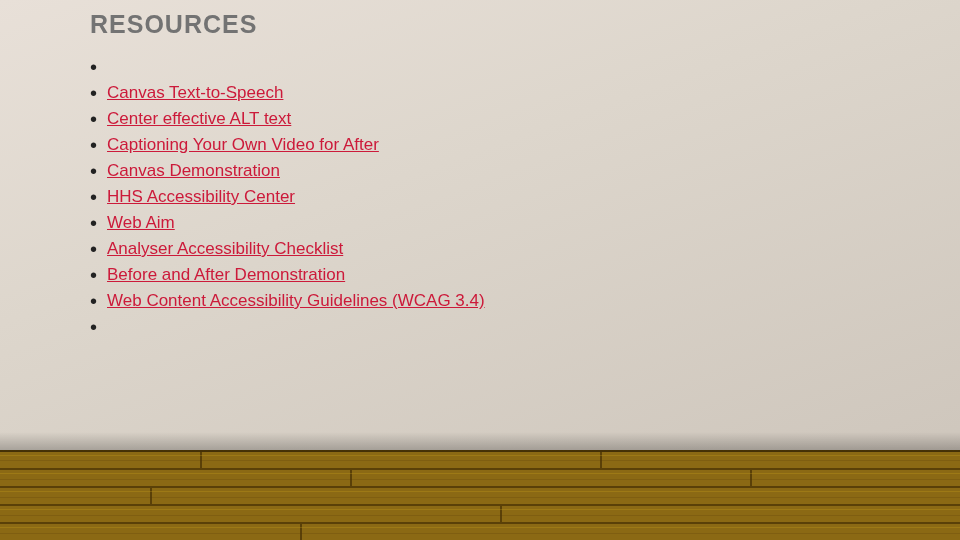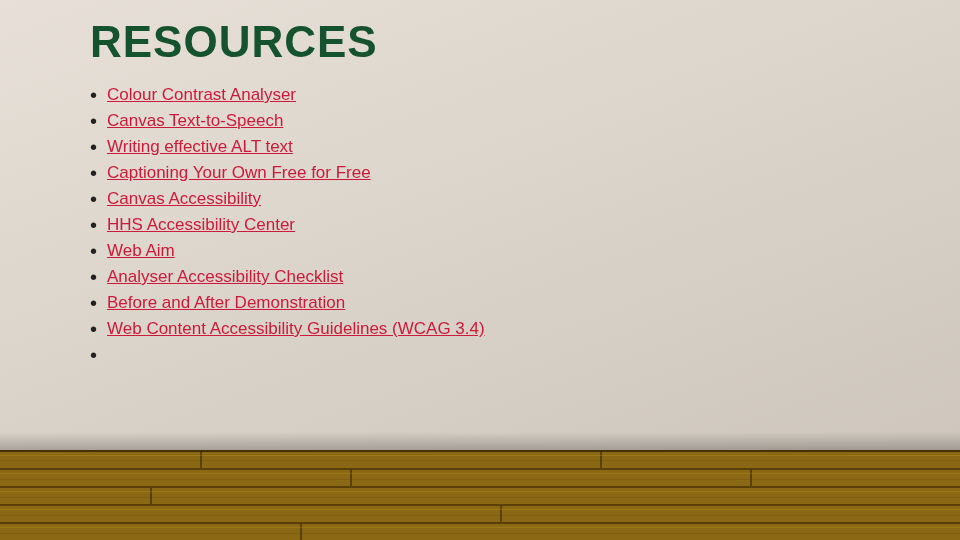--- a/index.html
+++ b/index.html
@@ -55,26 +55,25 @@
     }
 
     .content {
       position: absolute;
       top: 10px;
       left: 90px;
       width: 780px;
     }
 
     .page-title {
-      font-size: 44px;
+      font-size: 25px;
       font-weight: bold;
-      color: #14532d;
+      color: #737373;
       margin-bottom: 18px;
       letter-spacing: 1px;
-      margin-top: 7px;
     }
 
     .resources-list {
       list-style: none;
       padding: 0;
     }
 
     .resources-list li {
       display: flex;
       align-items: center;
@@ -131,37 +130,36 @@
 </div>
 
 <div class="floor-shadow"></div>
 
 <div class="content">
   <h1 class="page-title">RESOURCES</h1>
 
   <ul class="resources-list" id="resources-list">
   <li>
         <span class="bullet">•</span>
-        <a href="#">Colour Contrast Analyser</a>
       </li>
       <li>
         <span class="bullet">•</span>
         <a href="#">Canvas Text-to-Speech</a>
       </li>
       <li>
         <span class="bullet">•</span>
-        <a href="#">Writing effective ALT text</a>
+        <a href="#">Center effective ALT text</a>
       </li>
       <li>
         <span class="bullet">•</span>
-        <a href="#">Captioning Your Own Free for Free</a>
+        <a href="#">Captioning Your Own Video for After</a>
       </li>
       <li>
         <span class="bullet">•</span>
-        <a href="#">Canvas Accessibility</a>
+        <a href="#">Canvas Demonstration</a>
       </li>
       <li>
         <span class="bullet">•</span>
         <a href="#">HHS Accessibility Center</a>
       </li>
       <li>
         <span class="bullet">•</span>
         <a href="#">Web Aim</a>
       </li>
       <li>

